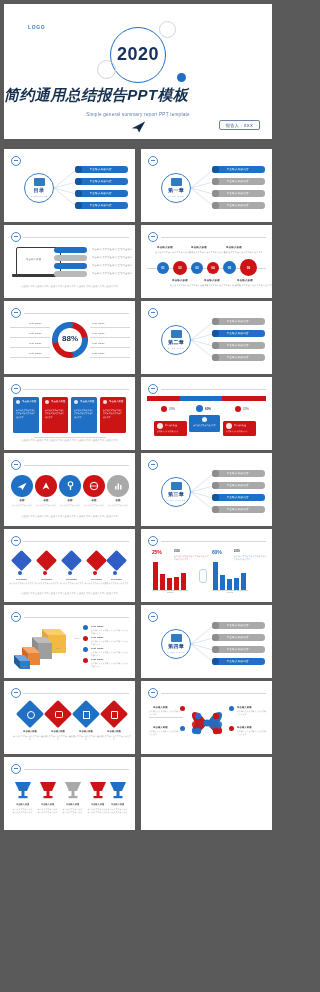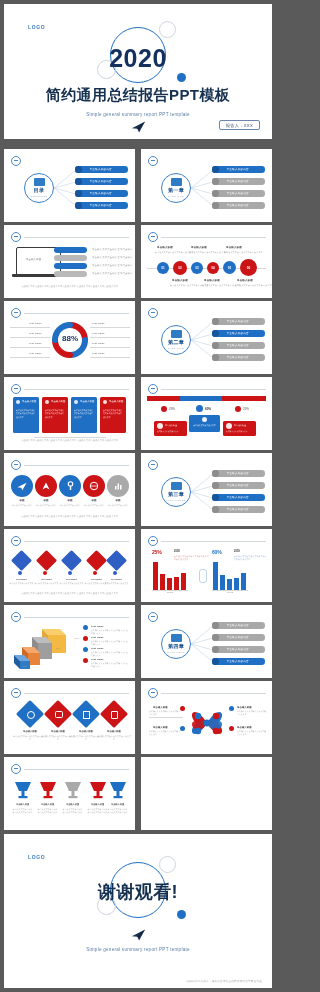--- a/index.html
+++ b/index.html
@@ -15,24 +15,24 @@
   .cellR{left:141px;}
 
   
   .logo{position:absolute;left:24px;top:20px;font-size:5px;font-weight:bold;
         letter-spacing:.6px;color:#3f7fc1;}
   .ring{position:absolute;border-radius:50%;box-sizing:border-box;}
   .ringBig{width:56px;height:56px;border:1.6px solid #1f6fc4;}
   .ringSm1{width:17px;height:17px;border:1.3px solid #cfd6dd;}
   .ringSm2{width:19px;height:19px;border:1.3px solid #cfd6dd;}
   .dot{position:absolute;width:9px;height:9px;border-radius:50%;background:#1f6fc4;}
-  .year{position:absolute;width:100%;text-align:center;font-size:25px;font-weight:bold;
+  .year{position:absolute;width:100%;text-align:center;font-size:18px;font-weight:bold;
         color:#13305e;letter-spacing:.5px;}
-  .zh-title{position:absolute;width:100%;text-align:center;font-size:15px;font-weight:bold;
-            color:#16304f;letter-spacing:.4px;}
+  .zh-title{position:absolute;width:100%;font-size:15px;font-weight:bold;
+            color:#16304f;letter-spacing:.4px;font-style:italic;}
   .en-sub{position:absolute;width:100%;text-align:center;font-size:4.6px;color:#5c7fa8;
           letter-spacing:.25px;}
   .plane{position:absolute;}
   .presenter{position:absolute;right:12px;bottom:9px;border:1px solid #6b86ad;
              border-radius:2px;padding:1.5px 6px;font-size:4.2px;color:#2c4a72;
              background:#fff;letter-spacing:.3px;}
   .disclaimer{position:absolute;right:10px;bottom:5px;font-size:2.6px;color:#a9a9a9;
               letter-spacing:.2px;}
 
   
@@ -684,30 +684,14 @@
     <div class="capsub" style="left:55px;top:51px;width:27px;white-space:pre-line;">点击输入文本点击输入
 点击输入文本点击输入</div>
     <div class="capsub" style="left:80px;top:51px;width:27px;white-space:pre-line;">点击输入文本点击输入
 点击输入文本点击输入</div>
     <div class="capsub" style="left:100px;top:51px;width:27px;white-space:pre-line;">点击输入文本点击输入
 点击输入文本点击输入</div>
   </div>
 
   <div class="slide cell cellR" style="top:757px;height:73px;"></div>
 
-  <div class="slide hero" style="top:834px;height:154px;">
-    <div class="logo">LOGO</div>
-    <div class="ring ringBig" style="left:106px;top:28px;"></div>
-    <div class="ring ringSm1" style="left:155px;top:22px;"></div>
-    <div class="ring ringSm2" style="left:93px;top:62px;"></div>
-    <div class="dot" style="left:173px;top:76px;"></div>
-    <div class="zh-title" style="top:46px;font-size:18px;">谢谢观看!</div>
-    <div class="plane" style="left:127px;top:95px;">
-      <svg width="15" height="12" viewBox="0 0 24 20">
-        <path d="M1 12 L23 1 L13 19 L10 13 Z" fill="#16304f"></path>
-        <path d="M10 13 L23 1 L12 14 Z" fill="#0d1f38"></path>
-      </svg>
-    </div>
-    <div class="en-sub" style="top:113px;">Simple general summary report PPT template</div>
-    <div class="disclaimer">此模板为示范展示，模板内容请勿直接商用请勿用于商业用途</div>
-  </div>
 
 </div>
 
 </body></html>

